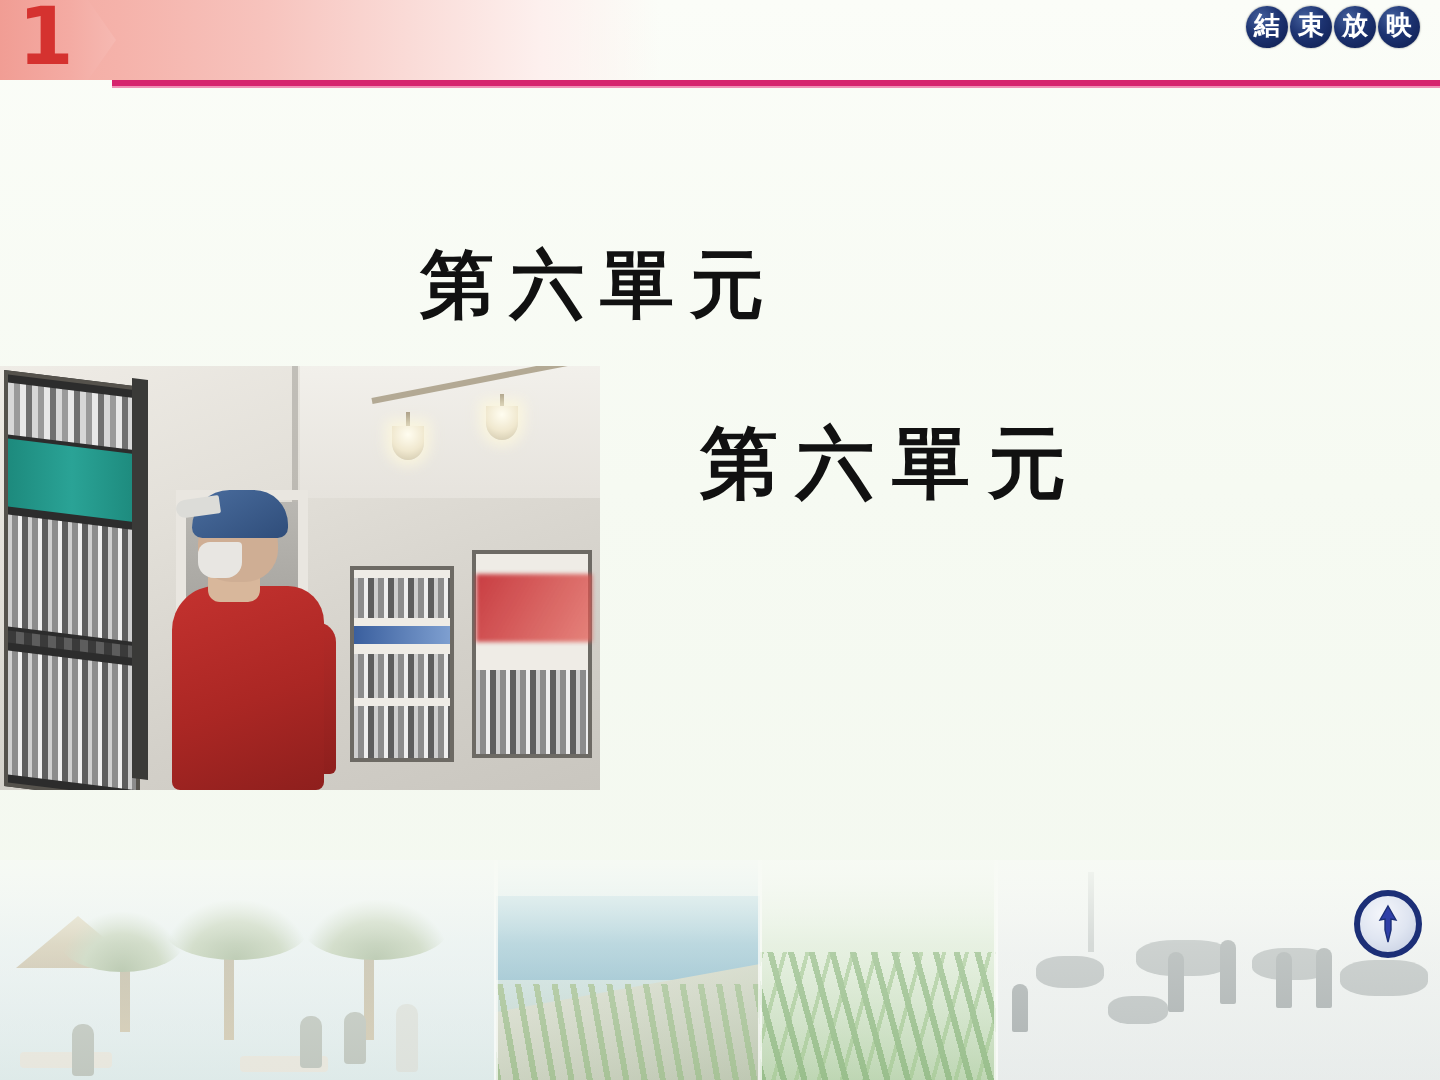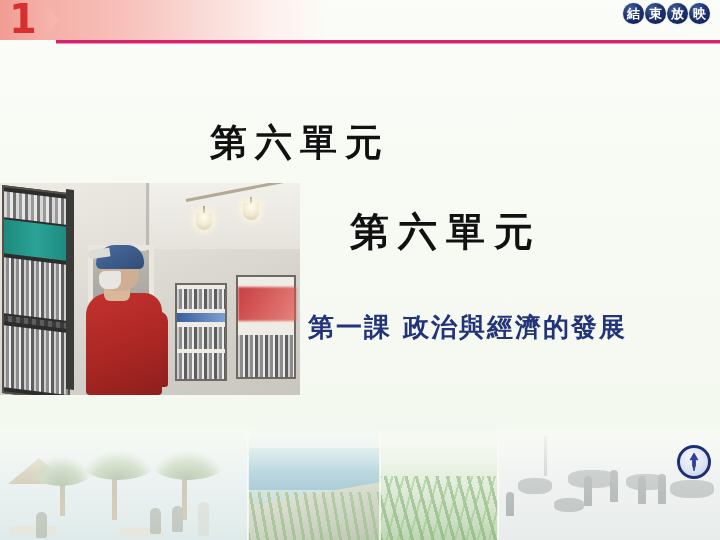--- a/index.html
+++ b/index.html
@@ -417,21 +417,20 @@
 
   <div class="endshow">
     <div class="bead">結</div>
     <div class="bead">束</div>
     <div class="bead">放</div>
     <div class="bead">映</div>
   </div>
 
   <div class="unit-title">第六單元</div>
   <div class="lesson-main">第六單元</div>
-  <div class="lesson-sub">第一課 政治與經濟的發展</div>
 
   <div class="photo-main">
     <div class="pm-wall"></div>
     <div class="pm-ceiling"></div>
     <div class="pm-corner"></div>
 
     <div class="pm-lamp-rail"></div>
     <div class="pm-lamp-stem a"></div>
     <div class="pm-lamp-stem b"></div>
     <div class="pm-lamp a"></div>

